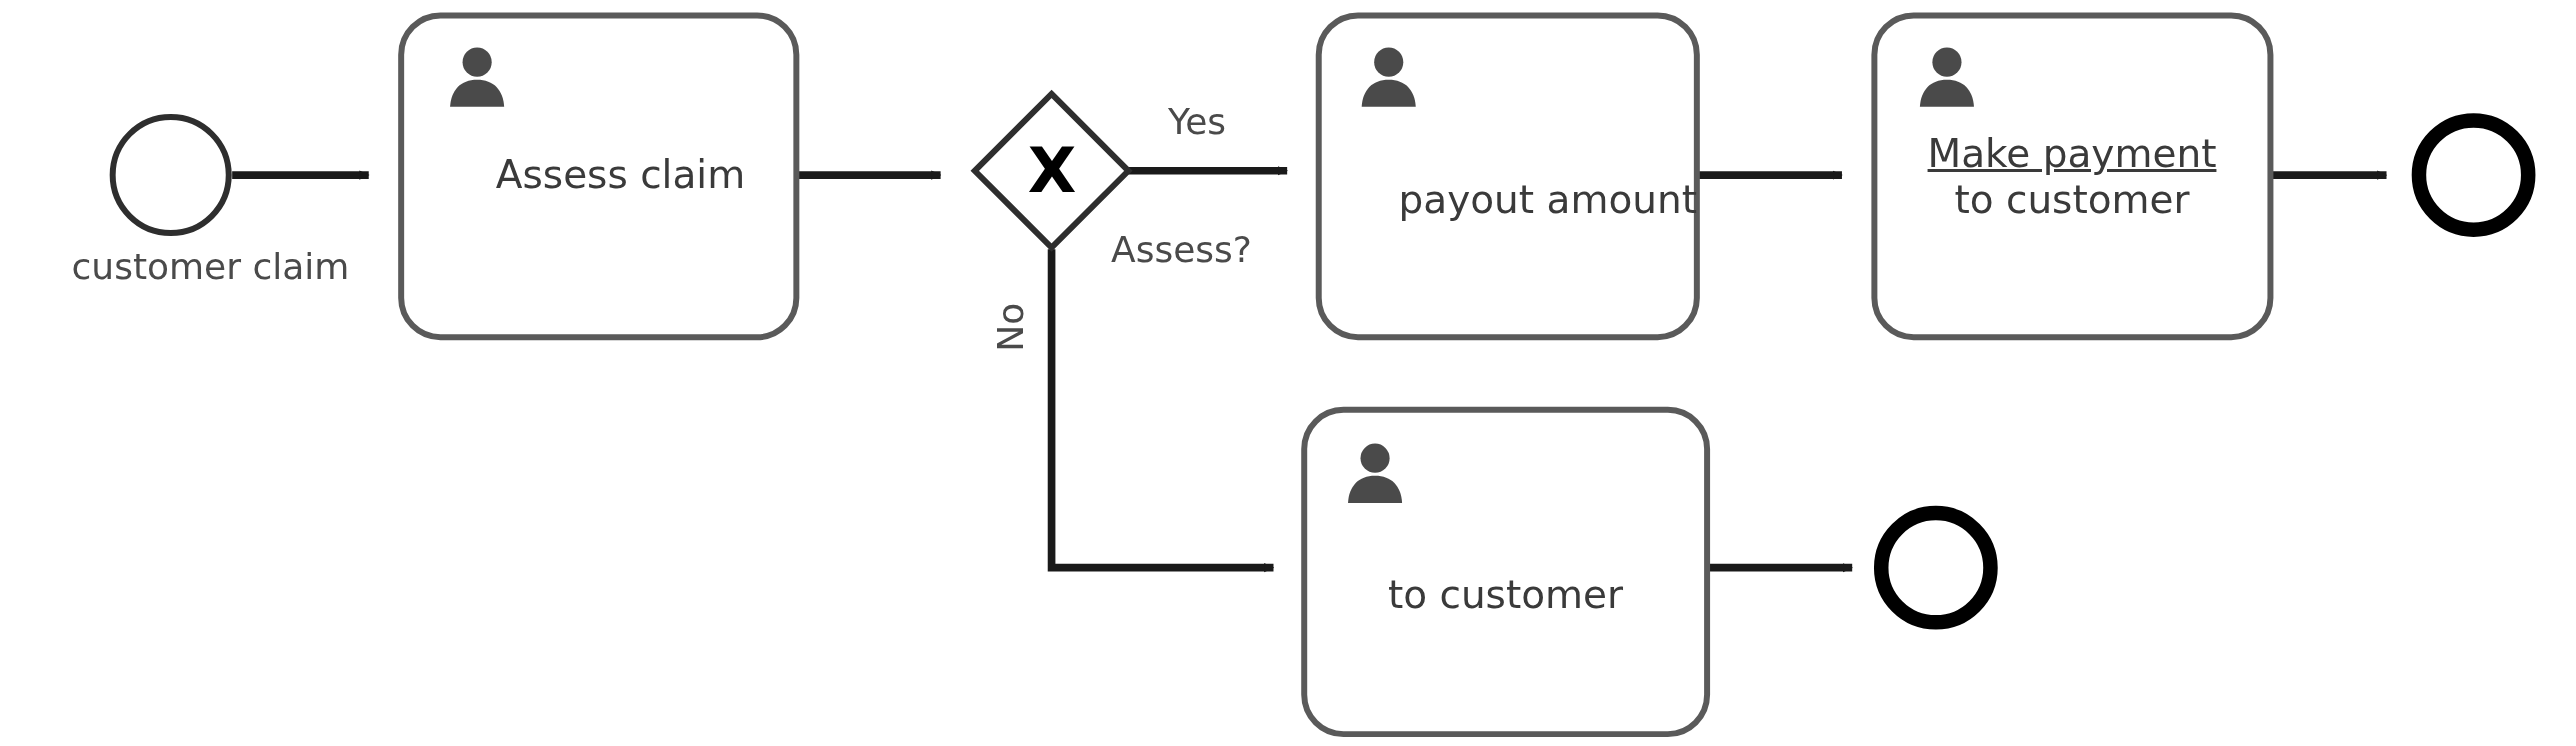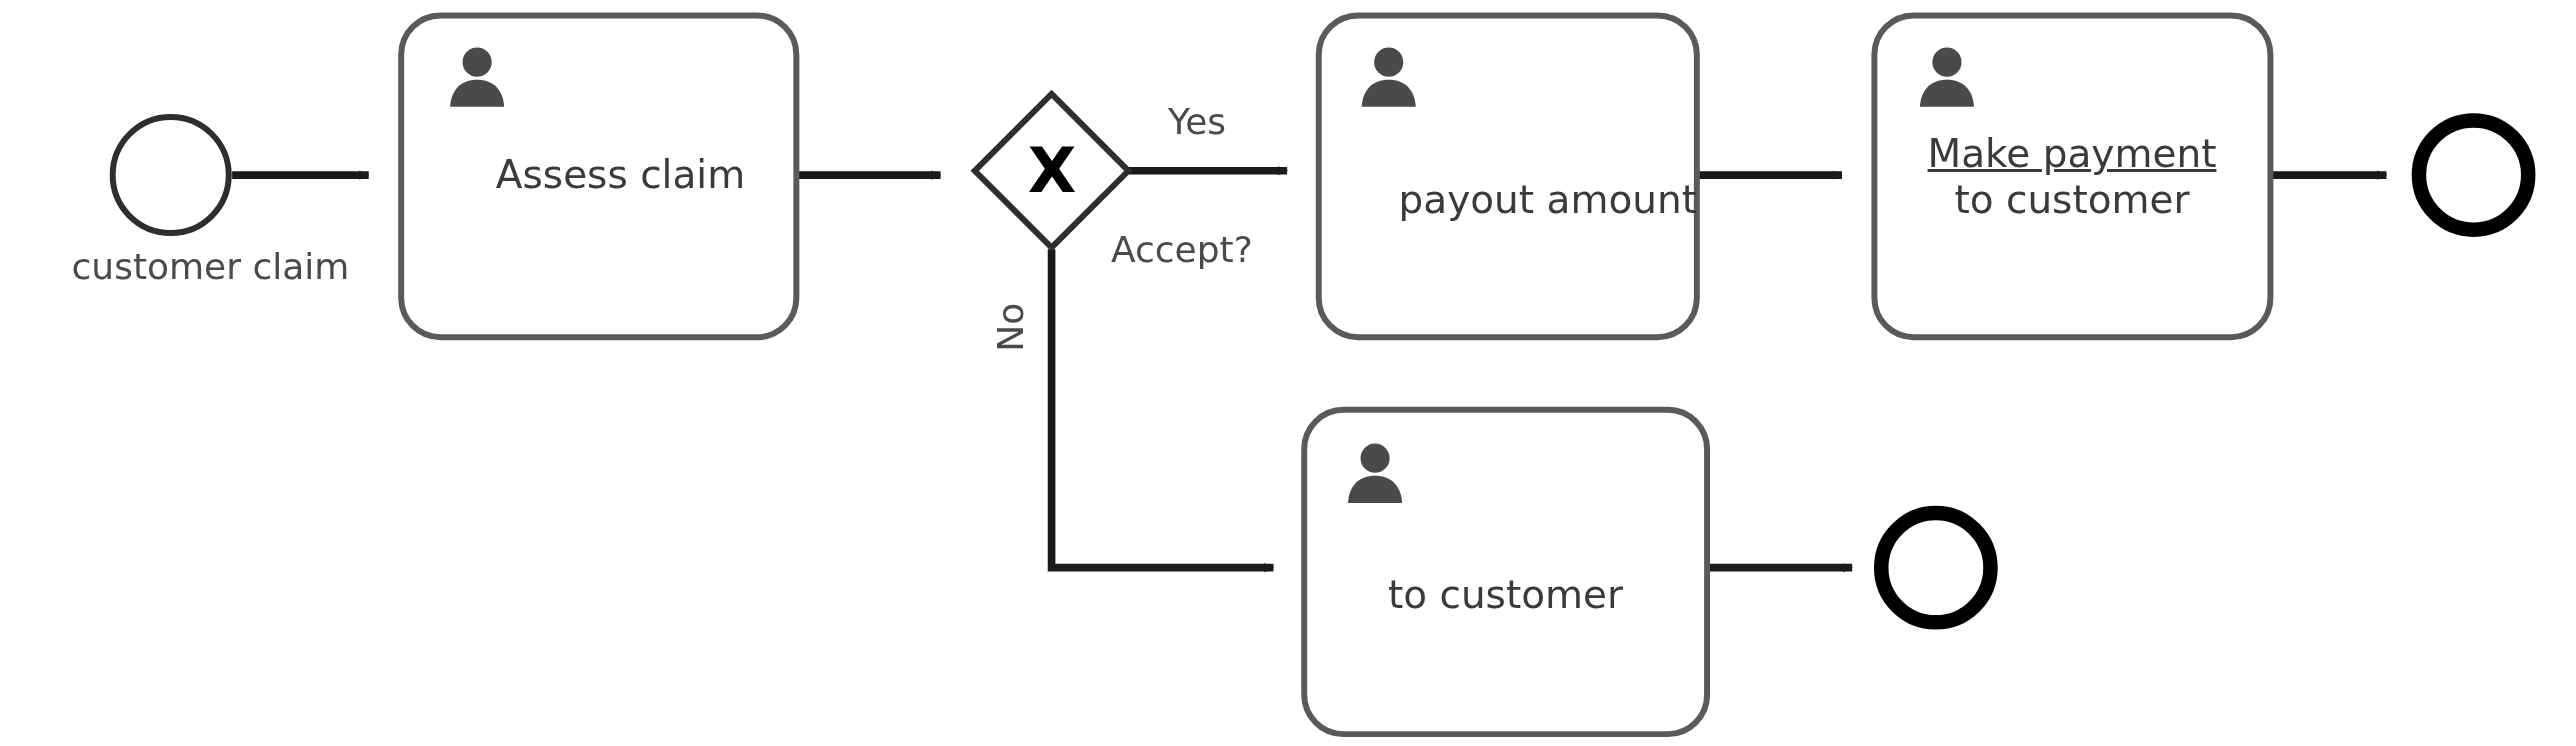--- a/index.html
+++ b/index.html
@@ -103,21 +103,21 @@
   </svg>
 
   <div class="lbl event-label" style="left:0px;top:246px;width:341px;text-align:center;margin-left:40px;">customer claim</div>
 
   <div style="position:absolute;left:423px;top:15.4px;width:395px;height:322px;">
     <div class="lbl task-label" style="top:137px;">Assess claim</div>
   </div>
 
   <div class="lbl gw-x" style="left:975px;top:134px;width:154px;text-align:center;">X</div>
 
-  <div class="lbl flow-label" style="left:1111px;top:229px;text-align:left;">Accept?</div>
+  <div class="lbl flow-label" style="left:1111px;top:229px;text-align:left;">Assess?</div>
 
   <div class="lbl flow-label" style="left:1168px;top:101px;text-align:left;">Yes</div>
 
   <div class="lbl flow-label rot" style="left:973px;top:306px;width:77px;text-align:center;">No</div>
 
   <div style="position:absolute;left:1319px;top:15.4px;width:378px;height:322px;">
     <div class="lbl task-label" style="top:162px;text-align:right;">payout amount</div>
   </div>
 
   <div style="position:absolute;left:1874px;top:15.4px;width:396px;height:322px;">

